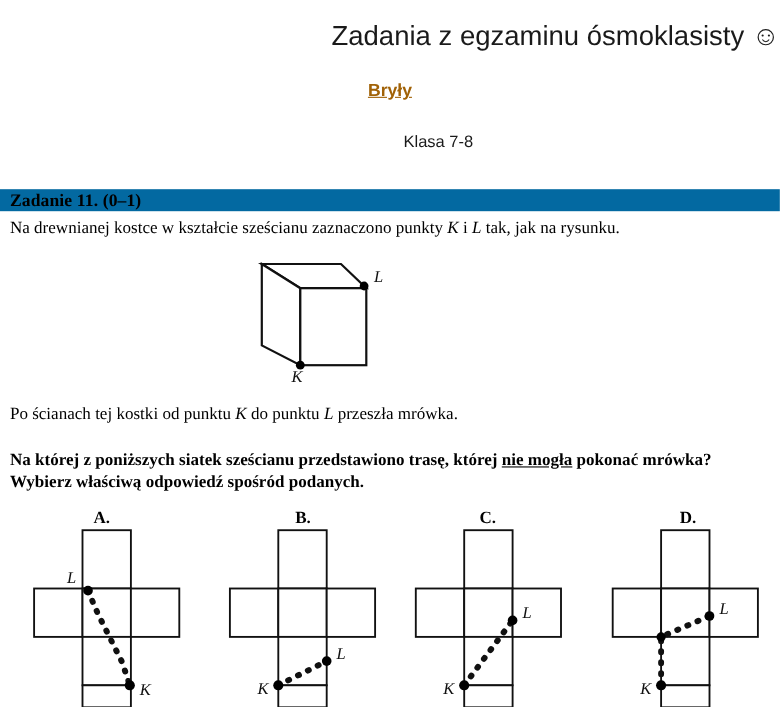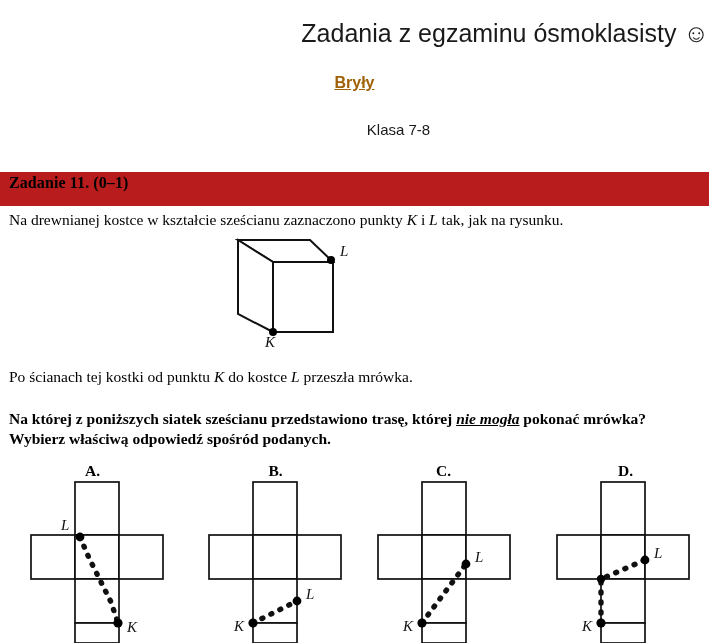--- a/index.html
+++ b/index.html
@@ -52,44 +52,44 @@
     font-size: 15px;
     color: #1a1a1a;
     margin-left: 44px;
   }
 
   
   .task-bar {
     position: absolute;
     left: 0; top: 172px;
     width: 709px;
-    height: 34px;
-    background: #b91c1c;
+    height: 20px;
+    background: #0369a1;
   }
   .task-bar-label {
     position: absolute;
     left: 9px; top: 2px;
     font-size: 16px;
     font-weight: 700;
     letter-spacing: 0.1px;
     white-space: nowrap;
   }
 
   
   .para {
     position: absolute;
     font-size: 15.5px;
     line-height: 20px;
     color: #000;
   }
-  .p-intro  { left: 9px; top: 198px;  width: 692px; margin-top: 12px; }
+  .p-intro  { left: 9px; top: 198px;  width: 692px; }
   .p-ant    { left: 9px; top: 367px;  width: 692px; }
   .p-quest  { left: 9px; top: 409px;  width: 694px; font-weight: 700; }
   .ital { font-style: italic; }
-  .u-bold { text-decoration: underline; font-weight: 700; font-style: italic; }
+  .u-bold { text-decoration: underline; font-weight: 700; }
 
   
   .fig-cube {
     position: absolute;
     left: 228px; top: 228px;
     width: 130px; height: 120px;
   }
   .nets-row {
     position: absolute;
     left: 0; top: 462px;
@@ -150,21 +150,21 @@
     <rect x="45" y="34" width="60" height="70" fill="#ffffff" stroke="#111" stroke-width="2"></rect>
 
     <circle cx="103" cy="32" r="4" fill="#000"></circle>
     <circle cx="45" cy="104" r="4" fill="#000"></circle>
     <text x="112" y="28" font-family="Liberation Serif, serif" font-size="15" font-style="italic" fill="#111">L</text>
     <text x="37" y="119" font-family="Liberation Serif, serif" font-size="15" font-style="italic" fill="#111">K</text>
   </svg>
 </div>
 
 <div class="para p-ant">
-  <span>Po ścianach tej kostki od punktu </span><span class="ital">K</span><span> do kostce </span><span class="ital">L</span><span> przeszła mrówka.</span>
+  <span>Po ścianach tej kostki od punktu </span><span class="ital">K</span><span> do punktu </span><span class="ital">L</span><span> przeszła mrówka.</span>
 </div>
 
 <div class="para p-quest">
   <span>Na której z poniższych siatek sześcianu przedstawiono trasę, której </span><span class="u-bold">nie mogła</span><span> pokonać mrówka? Wybierz właściwą odpowiedź spośród podanych.</span>
 </div>
 
 <div class="nets-row">
 
   <div class="net-block net-a">
     <div class="net-label">A.</div>

